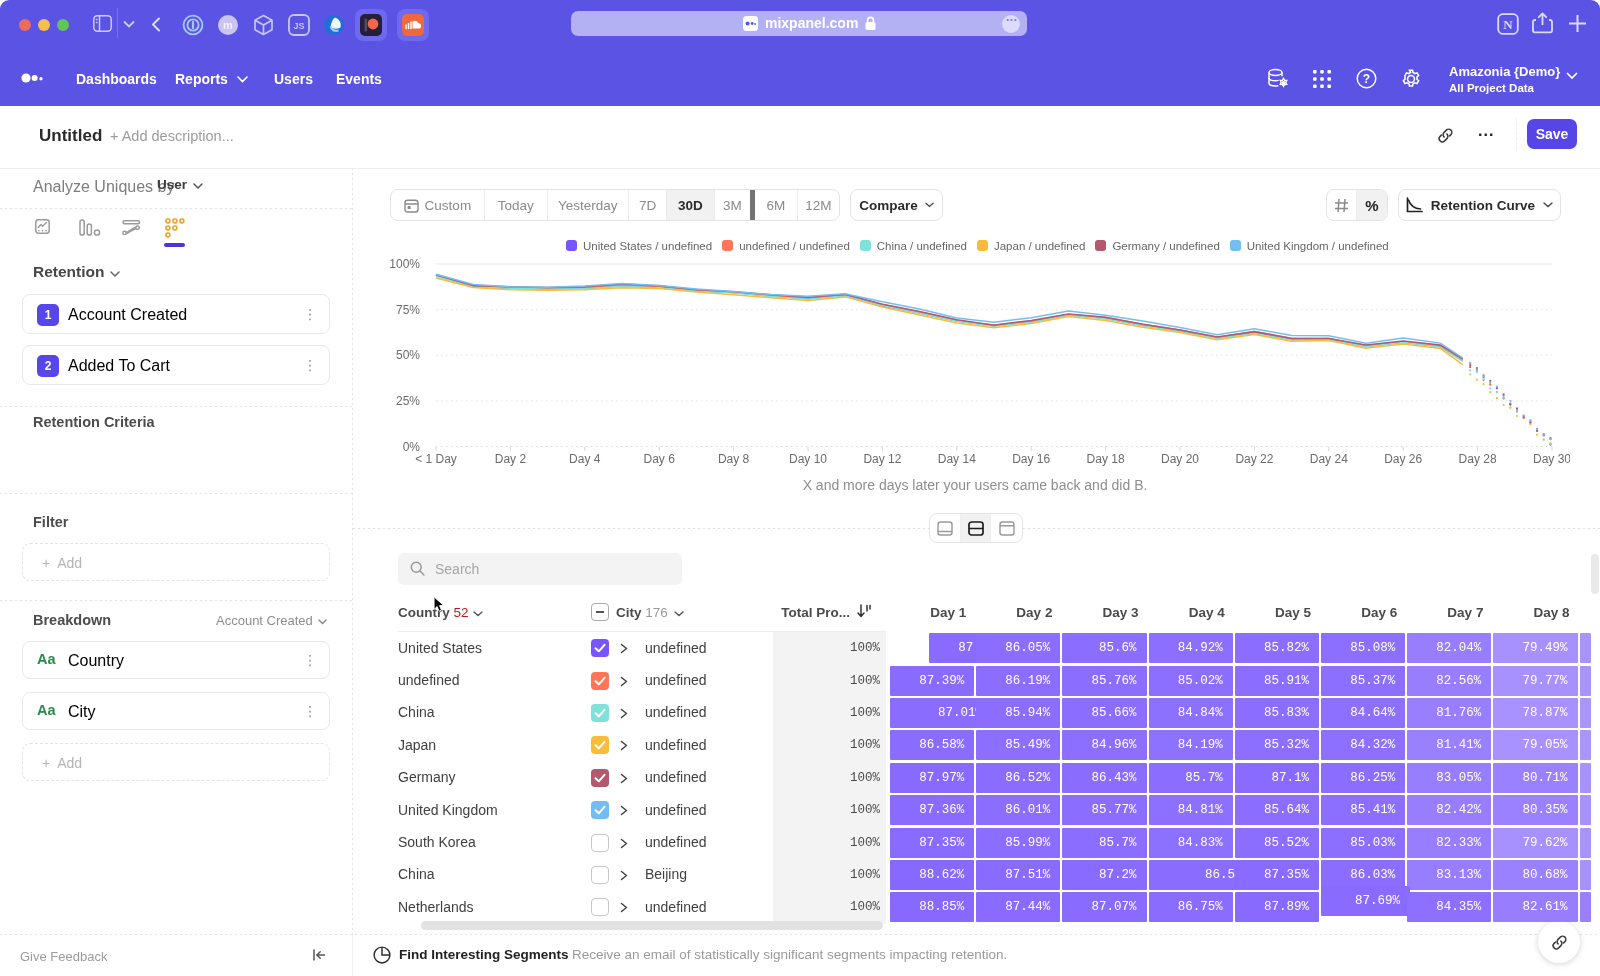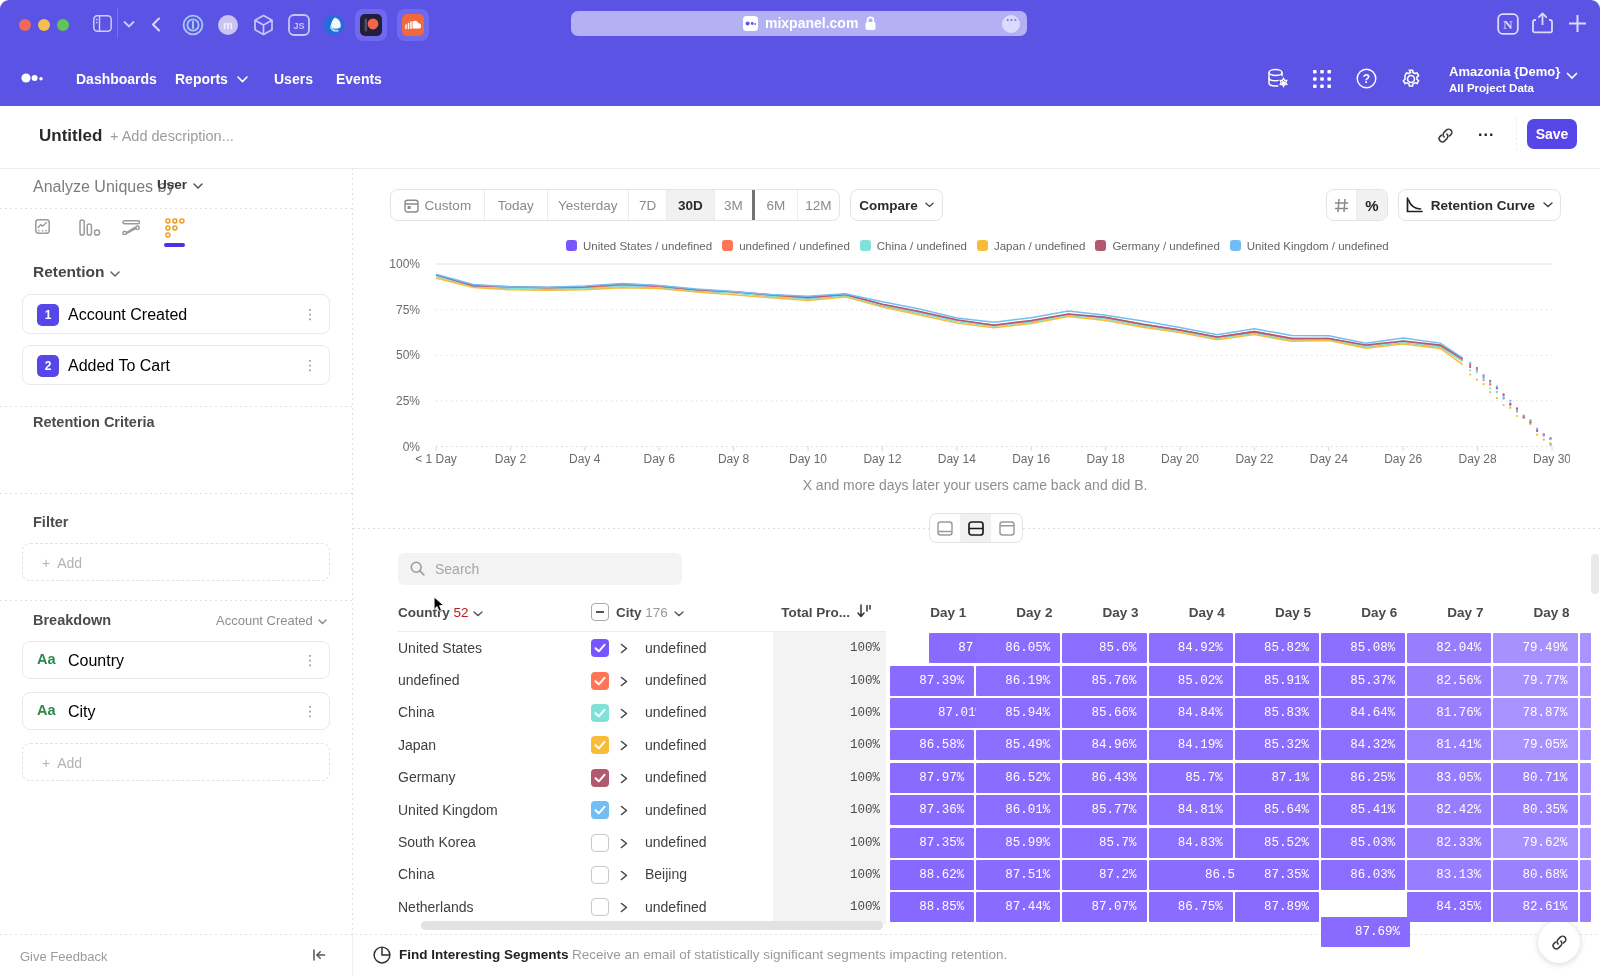--- a/index.html
+++ b/index.html
@@ -304,21 +304,21 @@
 <div class="abs btn" style="left:390px; top:189px; width:450px; height:32px; display:flex; overflow:hidden;">
       <div class="seg" style="width:95px; height:30px; display:flex; align-items:center; justify-content:center; gap:6px;border-right:1px solid #ececec;"><svg width="15" height="15" viewBox="0 0 15 15">
           <rect x="1" y="2.2" width="13" height="11.8" rx="2.5" fill="none" stroke="#8a8a8a" stroke-width="1.4"></rect>
           <line x1="1" y1="6" x2="14" y2="6" stroke="#8a8a8a" stroke-width="1.4"></line>
           <rect x="3.6" y="8" width="3" height="3" fill="#8a8a8a"></rect>
         </svg>Custom</div>
       <div class="seg" style="width:64px; height:30px; display:flex; align-items:center; justify-content:center; gap:6px;border-right:1px solid #ececec;">Today</div>
       <div class="seg" style="width:82px; height:30px; display:flex; align-items:center; justify-content:center; gap:6px;border-right:1px solid #ececec;">Yesterday</div>
       <div class="seg" style="width:39px; height:30px; display:flex; align-items:center; justify-content:center; gap:6px;border-right:1px solid #ececec;">7D</div>
       <div class="" style="width:48px; height:30px; display:flex; align-items:center; justify-content:center; gap:6px;border-right:1px solid #ececec;background:#f1f1f2; color:#2b2b2b; font-weight:700; font-size:13.5px;">30D</div>
-      <div class="seg" style="width:41px; height:30px; display:flex; align-items:center; justify-content:center; gap:6px;border-right:3px solid #737373;">3M</div>
+      <div class="seg" style="width:41px; height:30px; display:flex; align-items:center; justify-content:center; gap:6px;border-right:5px solid #737373;">3M</div>
       <div class="seg" style="width:43px; height:30px; display:flex; align-items:center; justify-content:center; gap:6px;border-right:1px solid #ececec;">6M</div>
       <div class="seg" style="width:42px; height:30px; display:flex; align-items:center; justify-content:center; gap:6px;">12M</div>
     </div>
 <div class="abs btn" style="left:850px; top:189px; width:93px; height:32px; display:flex; align-items:center; justify-content:center; gap:7px; font-size:13.5px; font-weight:600; color:#2b2b2b;">Compare
   <svg width="9" height="6" viewBox="0 0 10 6">
         <path d="M1 1 L5 4.6 L9 1" fill="none" stroke="#444" stroke-width="1.4" stroke-linecap="round"></path>
       </svg></div>
 <div class="abs btn" style="left:1326px; top:189px; width:62px; height:32px; display:flex; overflow:hidden;">
   <div style="width:31px; height:30px; display:flex; align-items:center; justify-content:center; border-right:1px solid #ececec;">
     <svg width="15" height="15" viewBox="0 0 15 15">
@@ -695,21 +695,21 @@
 <svg class="abs" style="left:620px; top:902px;" width="8" height="11" viewBox="0 0 8 11">
       <path d="M1.5 1.5 L6.5 5.5 L1.5 9.5" fill="none" stroke="#444" stroke-width="1.6" stroke-linecap="round" stroke-linejoin="round"></path>
     </svg>
 <span class="abs" style="left:645px; top:899px; font-size:14px; color:#3f3f3f;">undefined</span>
 <span class="abs mono" style="left:776px; top:900px; width:104px; text-align:right; font-size:12.5px; color:#4a4a4a;">100%</span>
 <div class="daycell" style="left:890.0px; top:892.4px; width:84.2px; background:rgb(135,105,255);">88.85%</div>
 <div class="daycell" style="left:976.2px; top:892.4px; width:84.2px; background:rgb(137,107,255);">87.44%</div>
 <div class="daycell" style="left:1062.4px; top:892.4px; width:84.2px; background:rgb(137,108,255);">87.07%</div>
 <div class="daycell" style="left:1148.6px; top:892.4px; width:84.2px; background:rgb(138,108,255);">86.75%</div>
 <div class="daycell" style="left:1234.8px; top:892.4px; width:84.2px; background:rgb(136,106,255);">87.89%</div>
-<div class="daycell" style="left:1321.0px; top:917px; width:89px; background:rgb(137,107,255);">87.69%</div>
+<div class="daycell" style="left:1321.0px; top:886px; width:89px; background:rgb(137,107,255);">87.69%</div>
 <div class="daycell" style="left:1407.2px; top:892.4px; width:84.2px; background:rgb(141,112,255);">84.35%</div>
 <div class="daycell" style="left:1493.4px; top:892.4px; width:84.2px; background:rgb(152,126,255);">82.61%</div>
 <div class="daycell" style="left:1579.6px; top:892.4px; width:11px; background:rgb(154,128,255);"></div>
 
 <div class="abs" style="left:421px; top:921px; width:462px; height:9px; background:#e2e2e2; border-radius:5px;"></div>
 <div class="abs" style="left:1591px; top:554px; width:8px; height:40px; background:#e9e9e9; border-radius:4px;"></div>
 
 <svg class="abs" style="left:433px; top:596px;" width="12" height="17" viewBox="0 0 13 19">
   <path d="M1 1 L1 15 L4.4 11.8 L6.6 17 L9.3 15.8 L7.1 10.8 L11.7 10.5 Z" fill="#000" stroke="#fff" stroke-width="1"></path>
 </svg>

